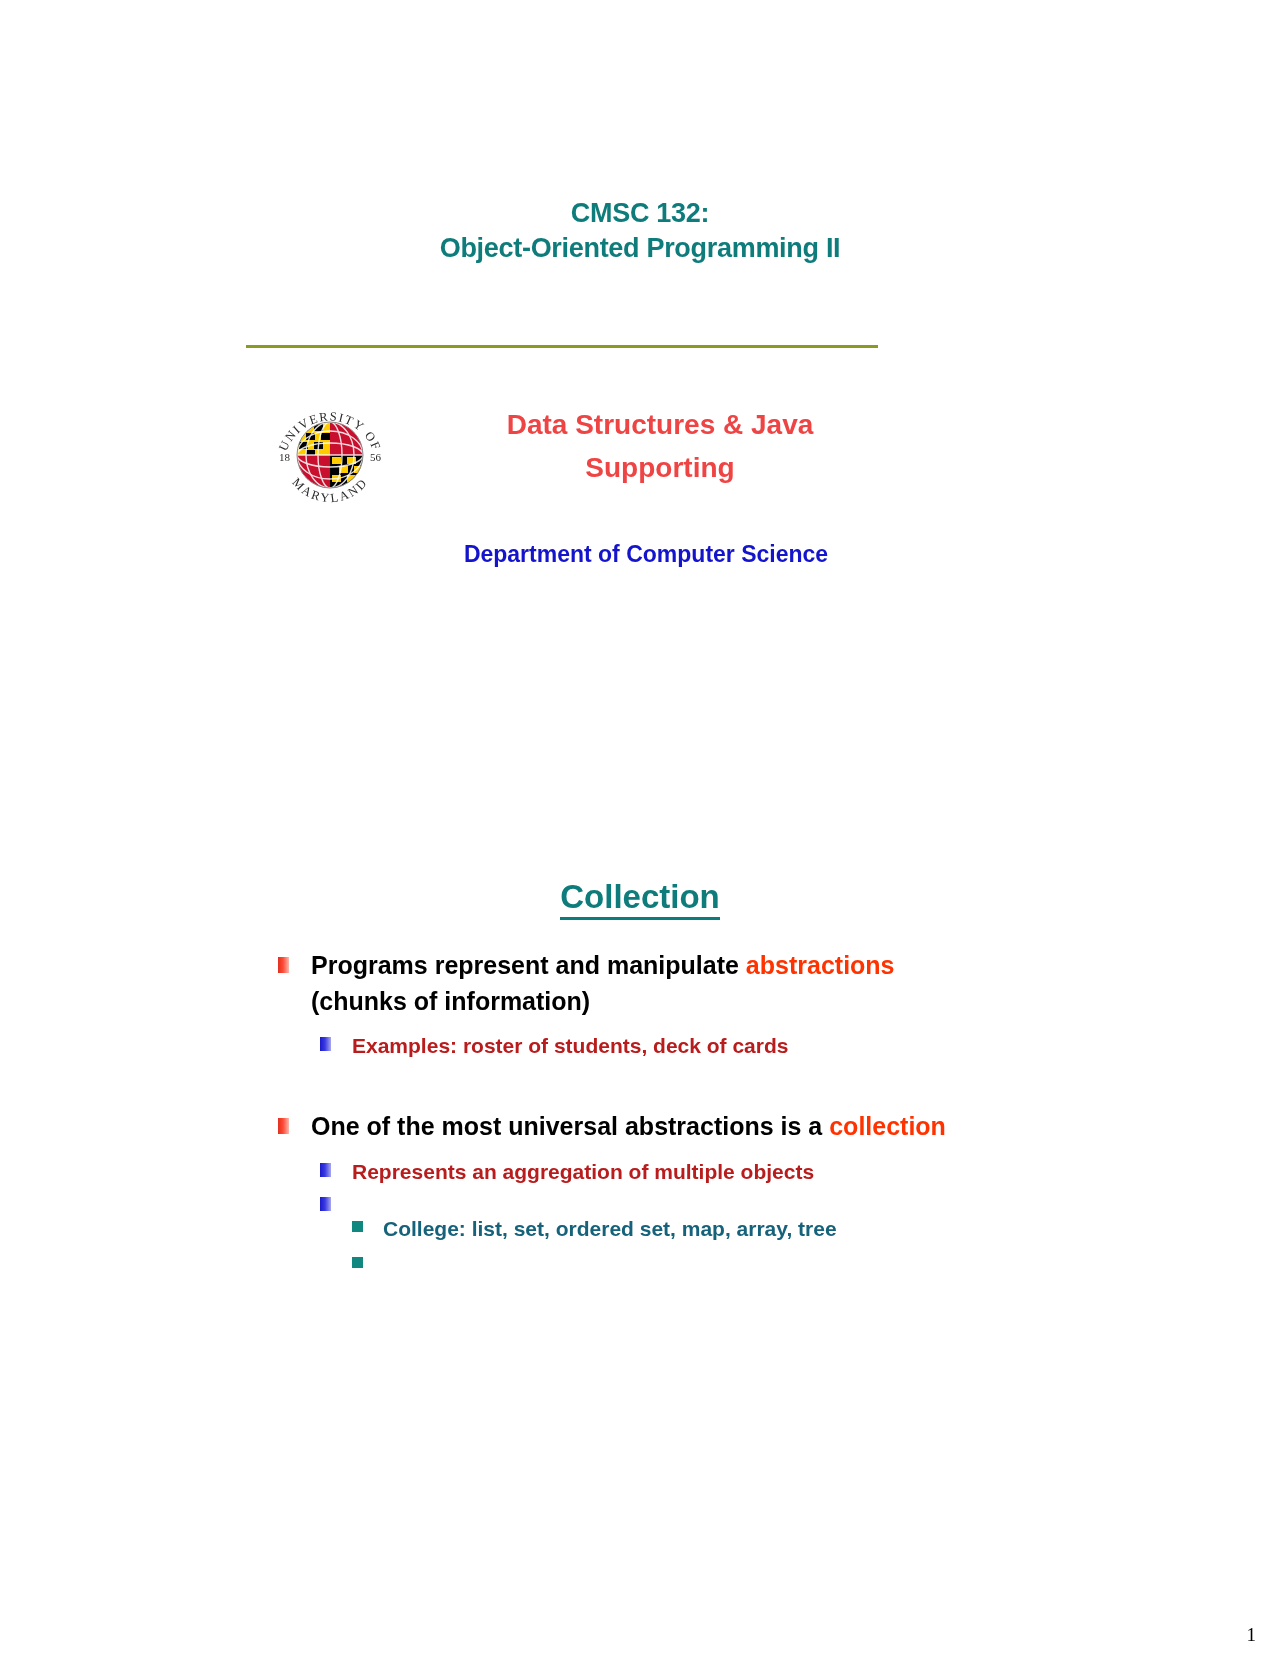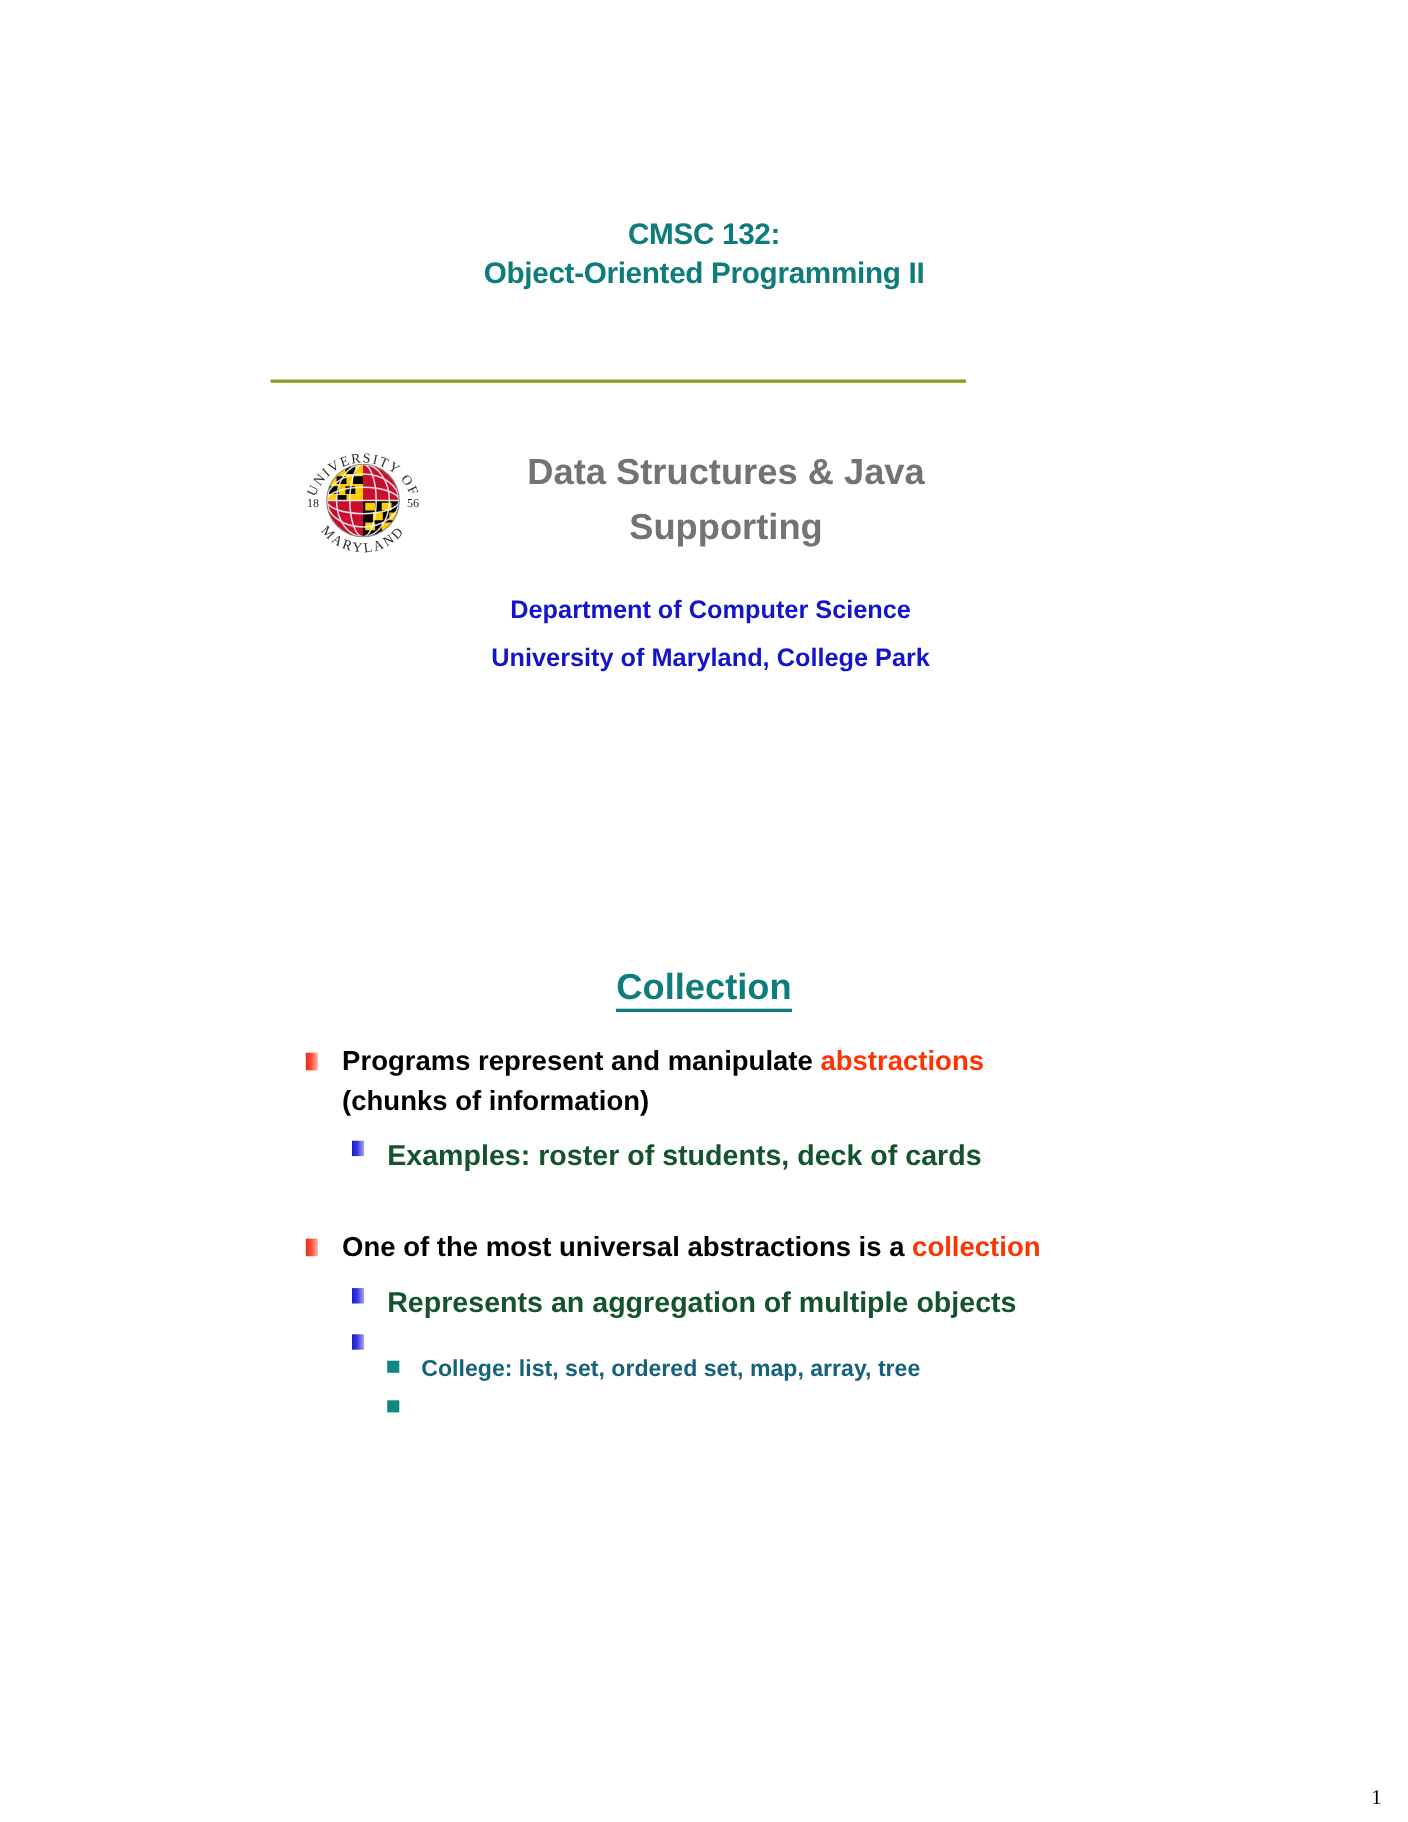--- a/index.html
+++ b/index.html
@@ -53,22 +53,22 @@
     height: 122px;
   }
   .umd-seal svg { display: block; width: 122px; height: 122px; }
 
   .subject-title {
     position: absolute;
     left: 404px;
     top: 404px;
     width: 512px;
     text-align: center;
-    color: #737373;
-    font-size: 33px;
+    color: #ef4444;
+    font-size: 28px;
     font-weight: bold;
     line-height: 1.52;
   }
   .affiliation {
     position: absolute;
     left: 366px;
     top: 533px;
     width: 560px;
     text-align: center;
     color: #1414CC;
@@ -139,22 +139,22 @@
   
   .lvl2 { margin-left: 42px; }
   .lvl2 .bul {
     width: 11px;
     height: 14px;
     margin-right: 9px;
     margin-top: 8px;
     background: linear-gradient(to right, #1A1ACC 0%, #3A3AE0 45%, #A8A8F0 100%);
   }
   .lvl2 .txt {
-    color: #14532d;
-    font-size: 26px;
+    color: #b91c1c;
+    font-size: 21px;
     font-weight: bold;
     line-height: 1.62;
   }
 
   
   .lvl3 { margin-left: 74px; }
   .lvl3 .bul {
     width: 11px;
     height: 11px;
     margin-right: 8px;
@@ -249,21 +249,20 @@
     </svg>
   </div>
 
   <div class="subject-title">
     <div>Data Structures &amp; Java</div>
     <div>Supporting</div>
   </div>
 
   <div class="affiliation">
     <div>Department of Computer Science</div>
-    <div>University of Maryland, College Park</div>
   </div>
 </div>
 
 <div class="slide2">
 
   <div class="slide2-title">
     <span>Collection</span>
   </div>
 
   <div class="body-list">

